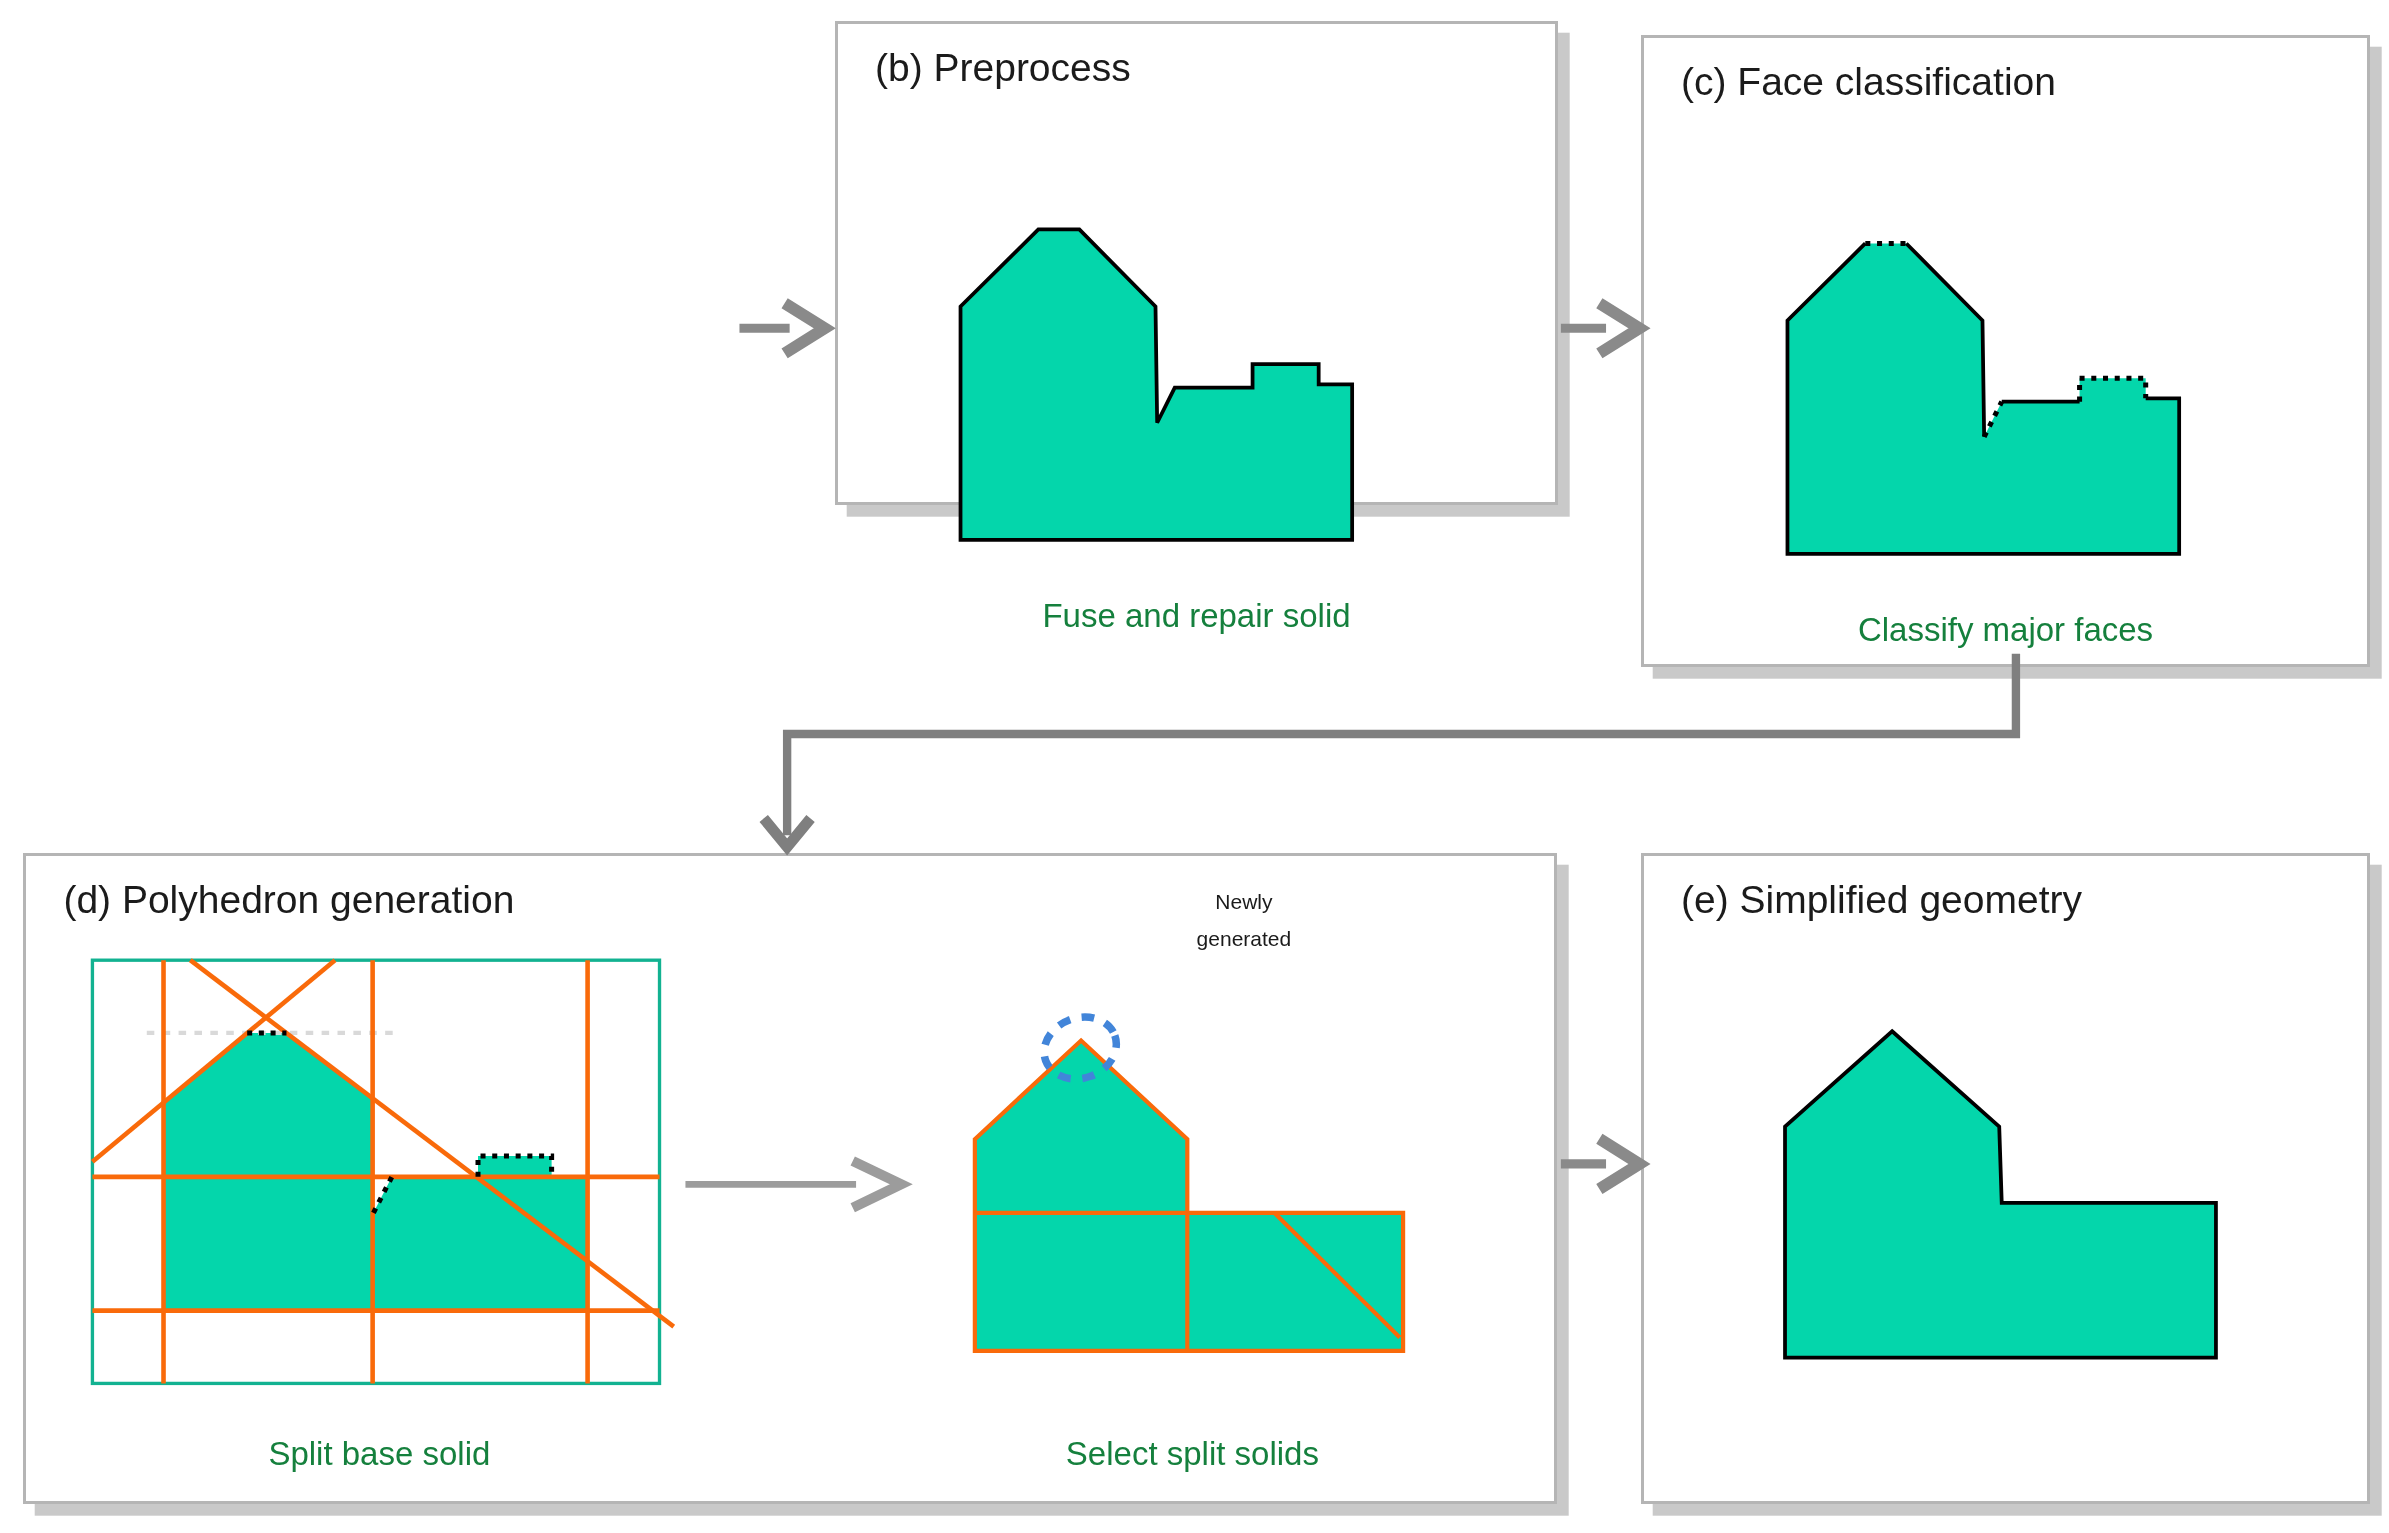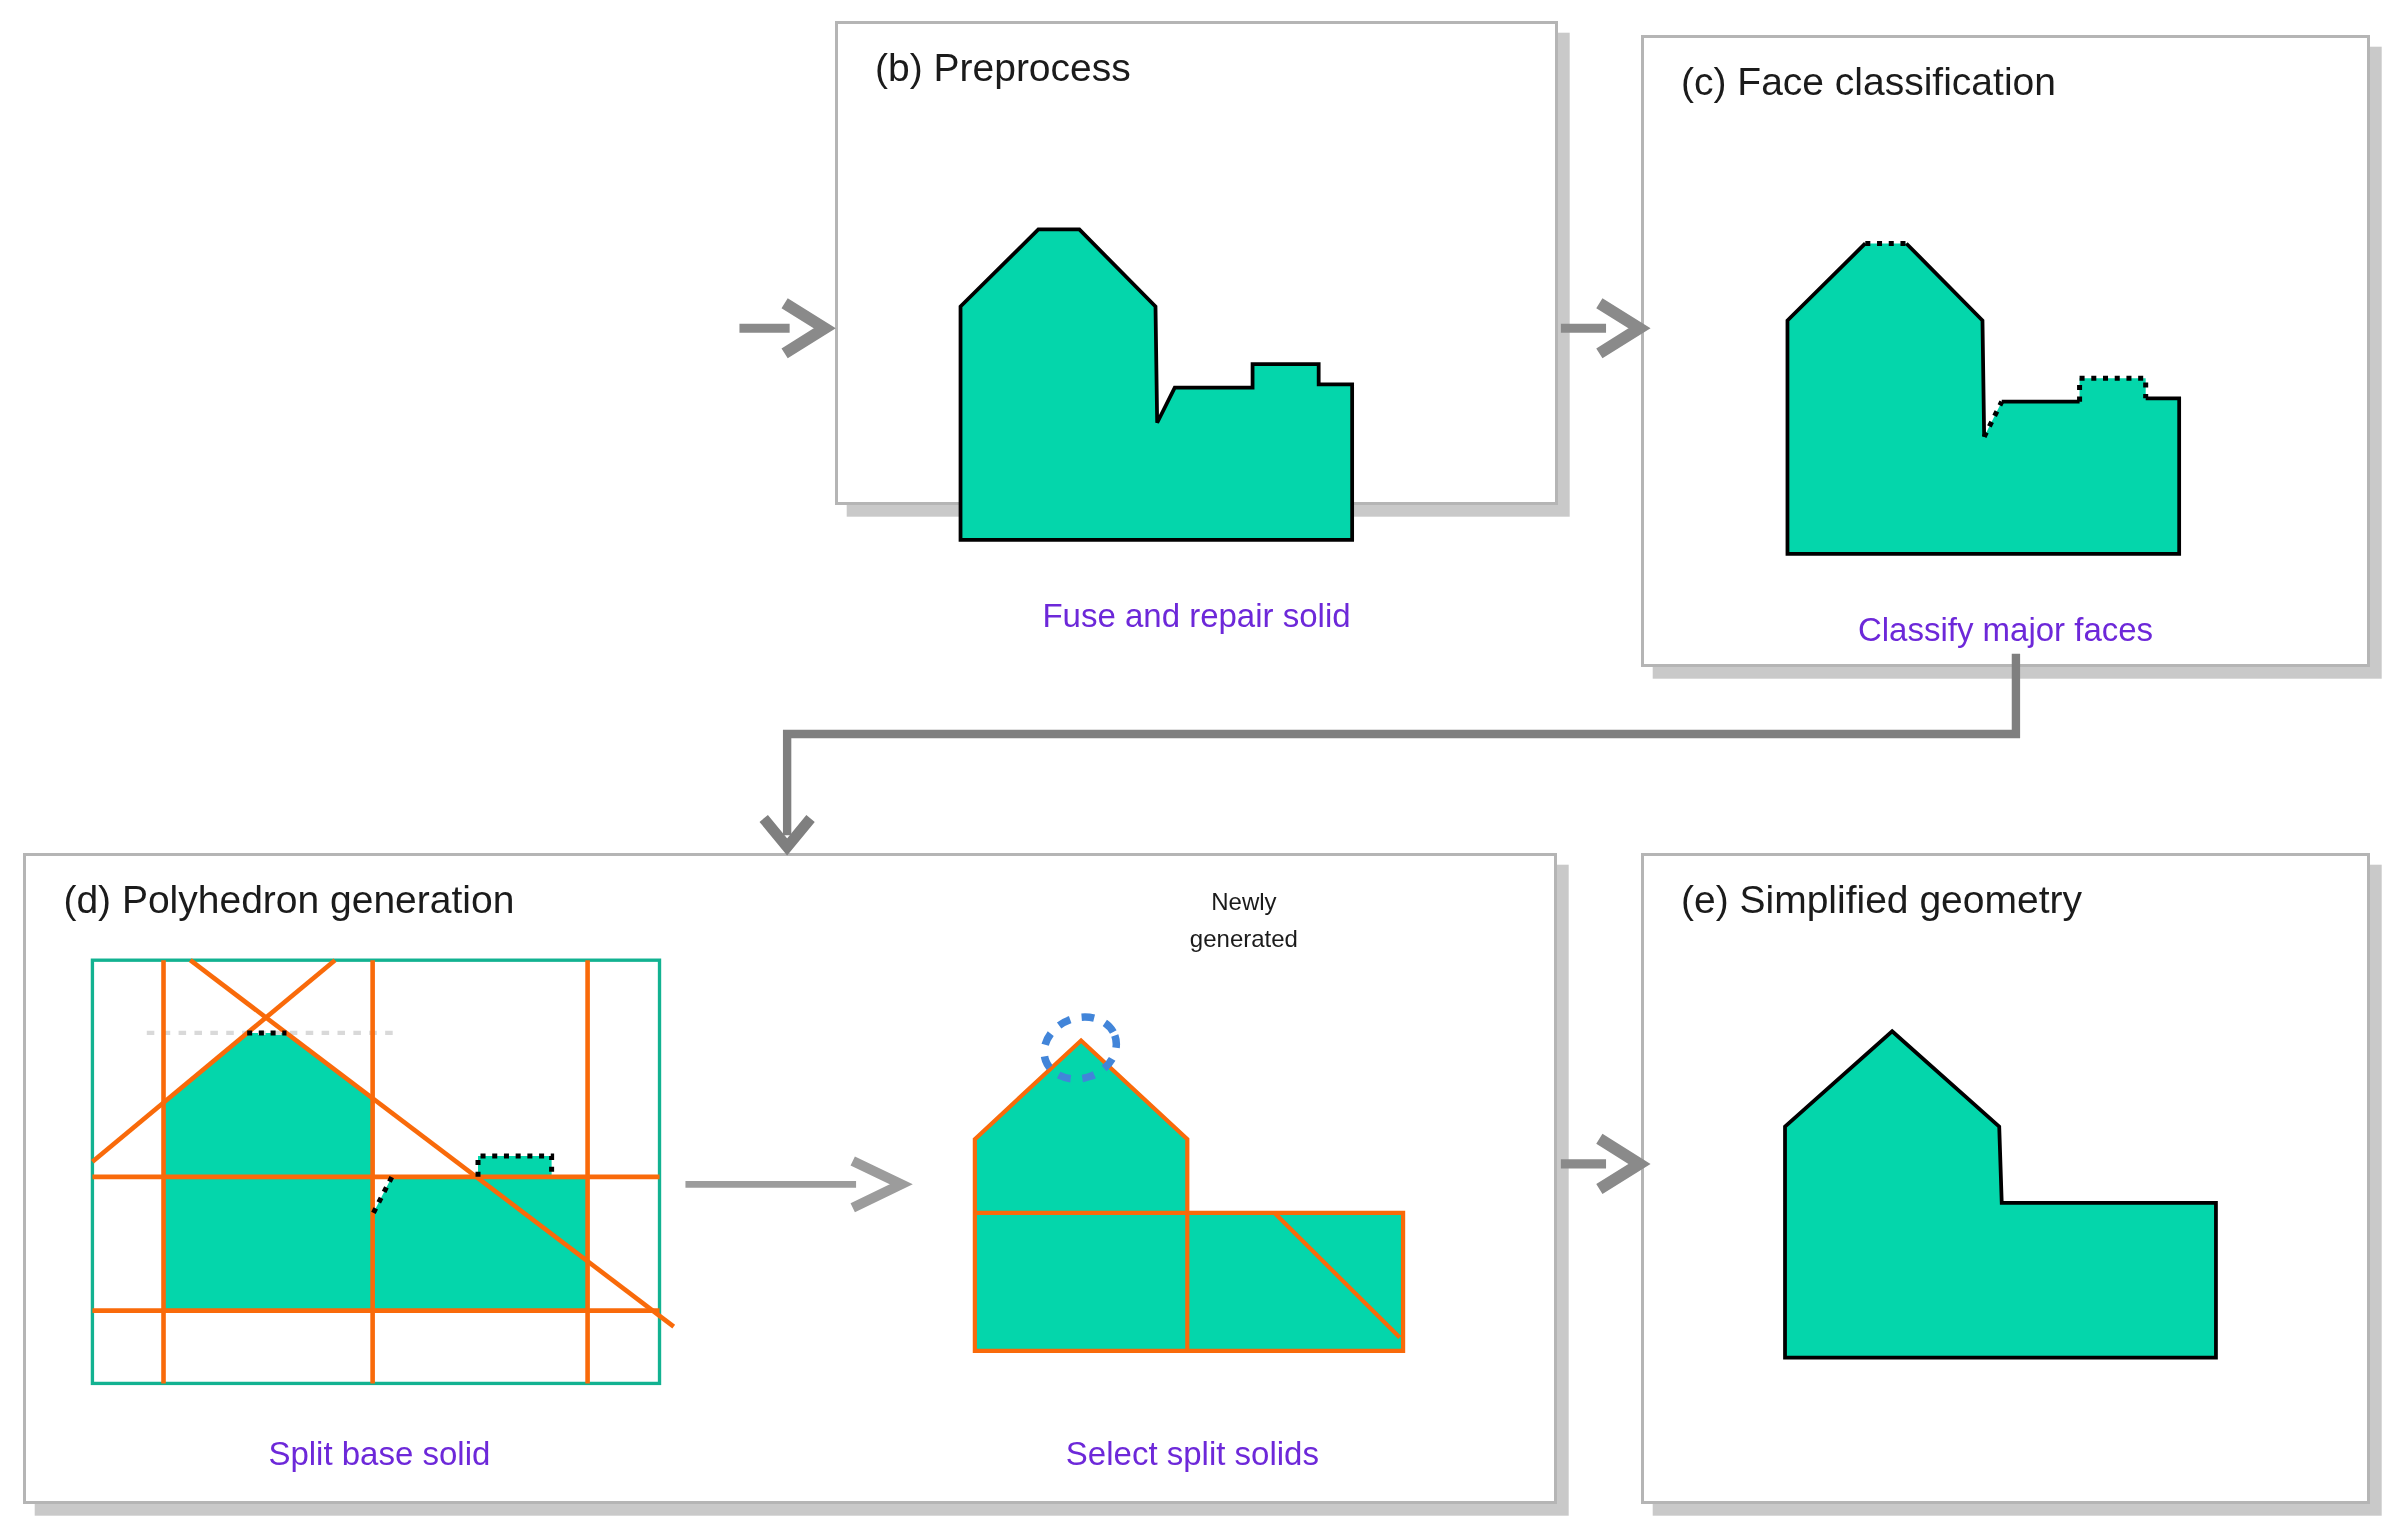--- a/index.html
+++ b/index.html
@@ -15,25 +15,25 @@
   }
   .panel svg{position:absolute;left:-3.3px;top:-3.3px;}
 
   .panel-title{
     position:absolute;left:37px;top:22px;
     font-size:39px;letter-spacing:0px;color:#1b1b1b;
     white-space:nowrap;
   }
   .caption{
     position:absolute;
-    font-size:33px;color:#6d28d9;text-align:center;white-space:nowrap;
+    font-size:33px;color:#15803d;text-align:center;white-space:nowrap;
   }
   .annotation{
     position:absolute;
-    font-size:24px;color:#1b1b1b;text-align:center;line-height:37px;
+    font-size:21px;color:#1b1b1b;text-align:center;line-height:37px;
   }
   svg{display:block;}
 </style>
 </head>
 <body>
 
 <div id="canvas">
 
 
   <div class="panel" style="left:835px;top:21px;width:723px;height:484px;">

